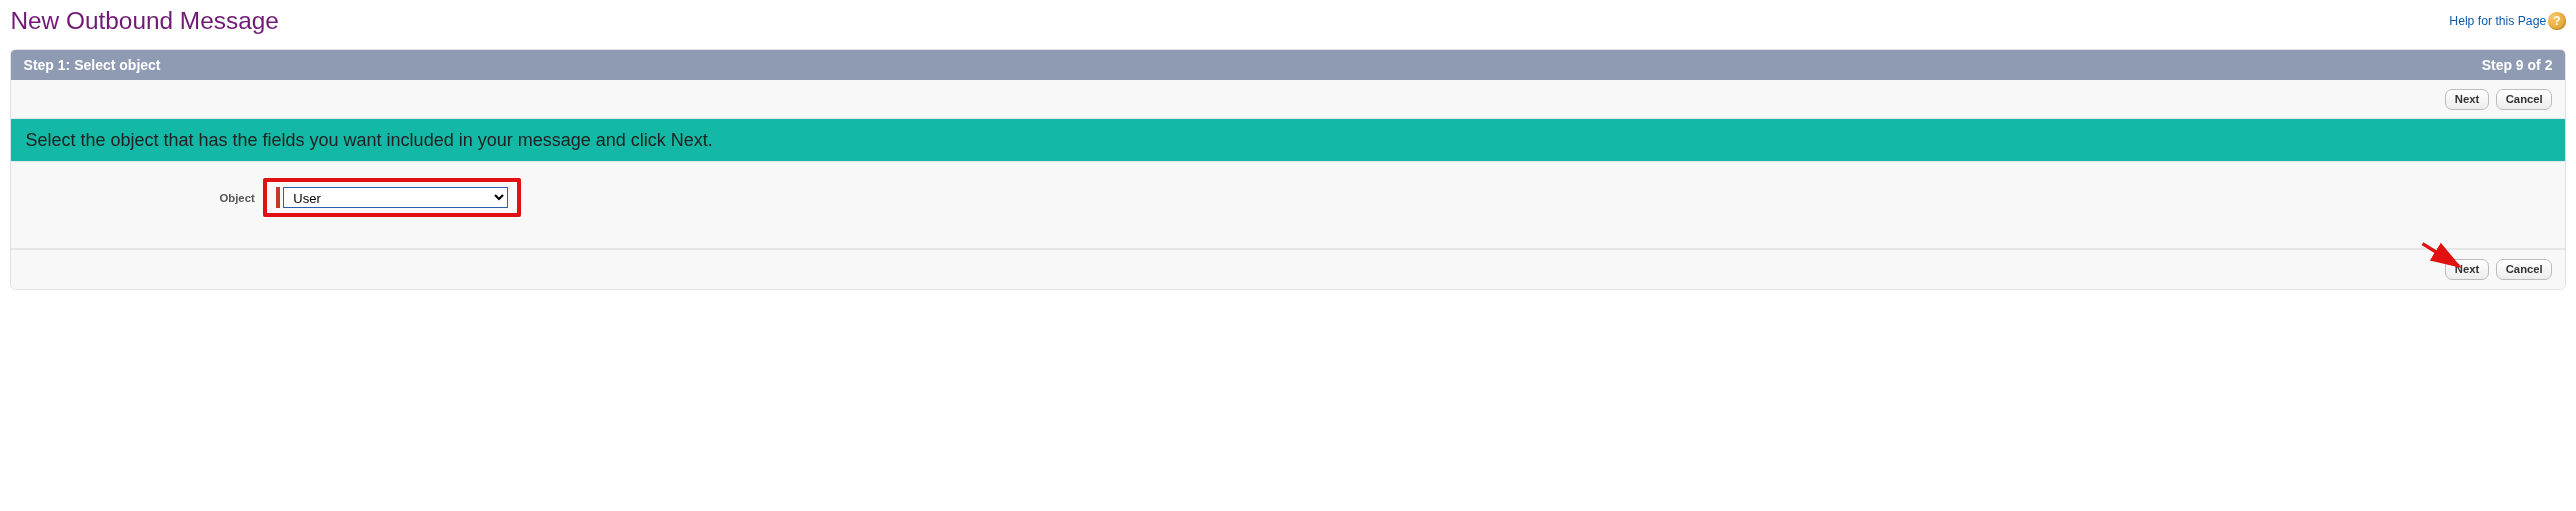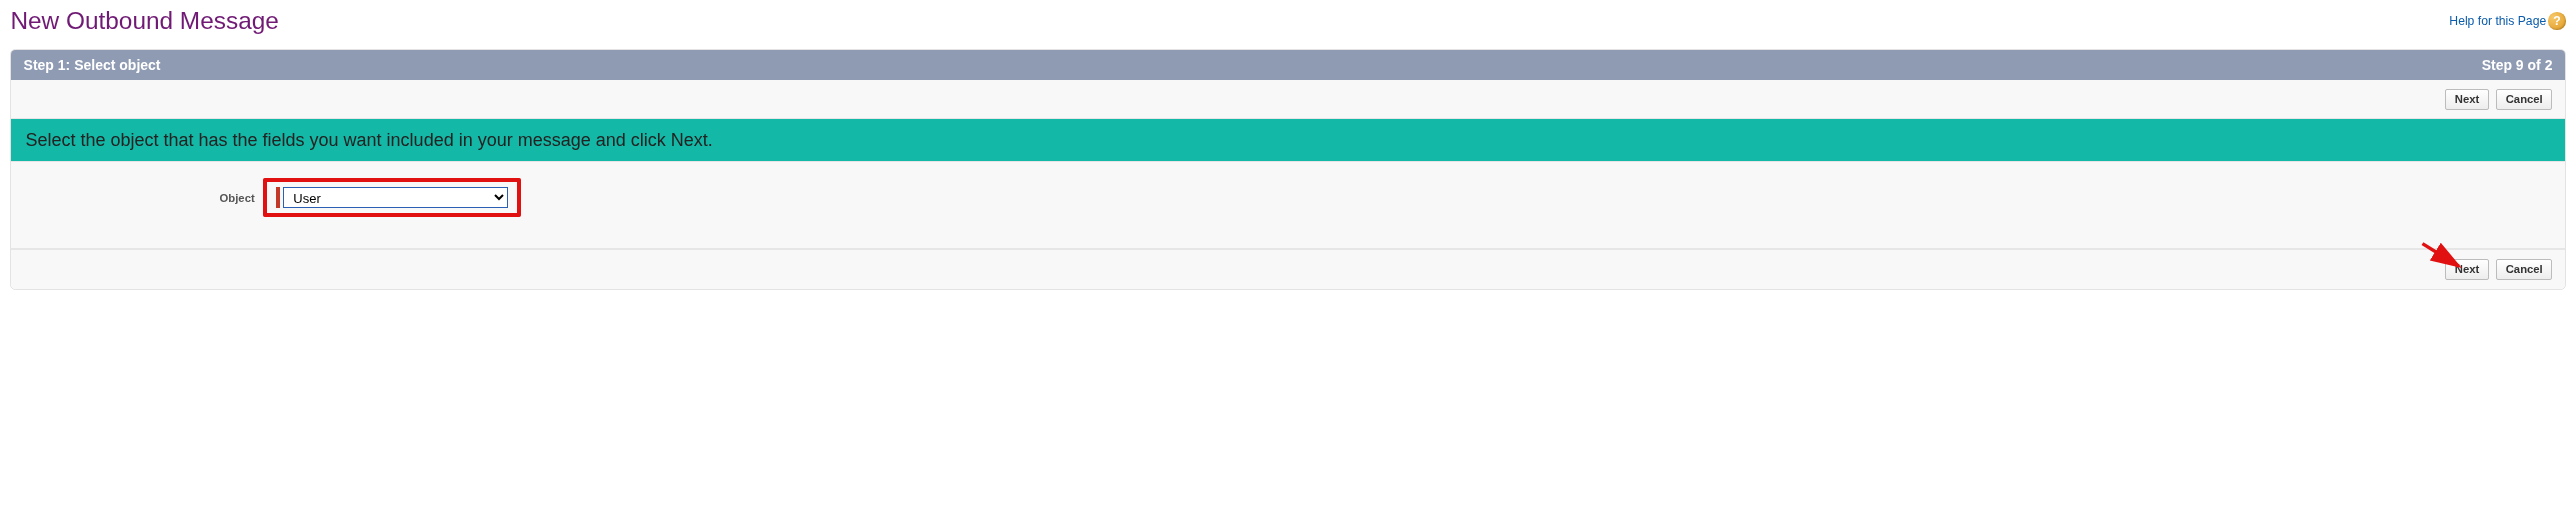--- a/index.html
+++ b/index.html
@@ -72,21 +72,21 @@
       background: #f8f8f8;
       position: relative;
     }
     .btn-row.bottom {
       border-bottom: none;
       border-top: 0.9px solid #e6e6e6;
     }
     .btn {
       background: linear-gradient(#ffffff, #ededed);
       border: 0.9px solid #bcbcbc;
-      border-radius: 2px;
+      border-radius: 7px;
       padding: 3.5px 8.7px;
       font-size: 11.3px;
       font-weight: 700;
       color: #333;
       cursor: pointer;
     }
 
     .instruction {
       padding: 10.4px 14px;
       font-size: 18px;

